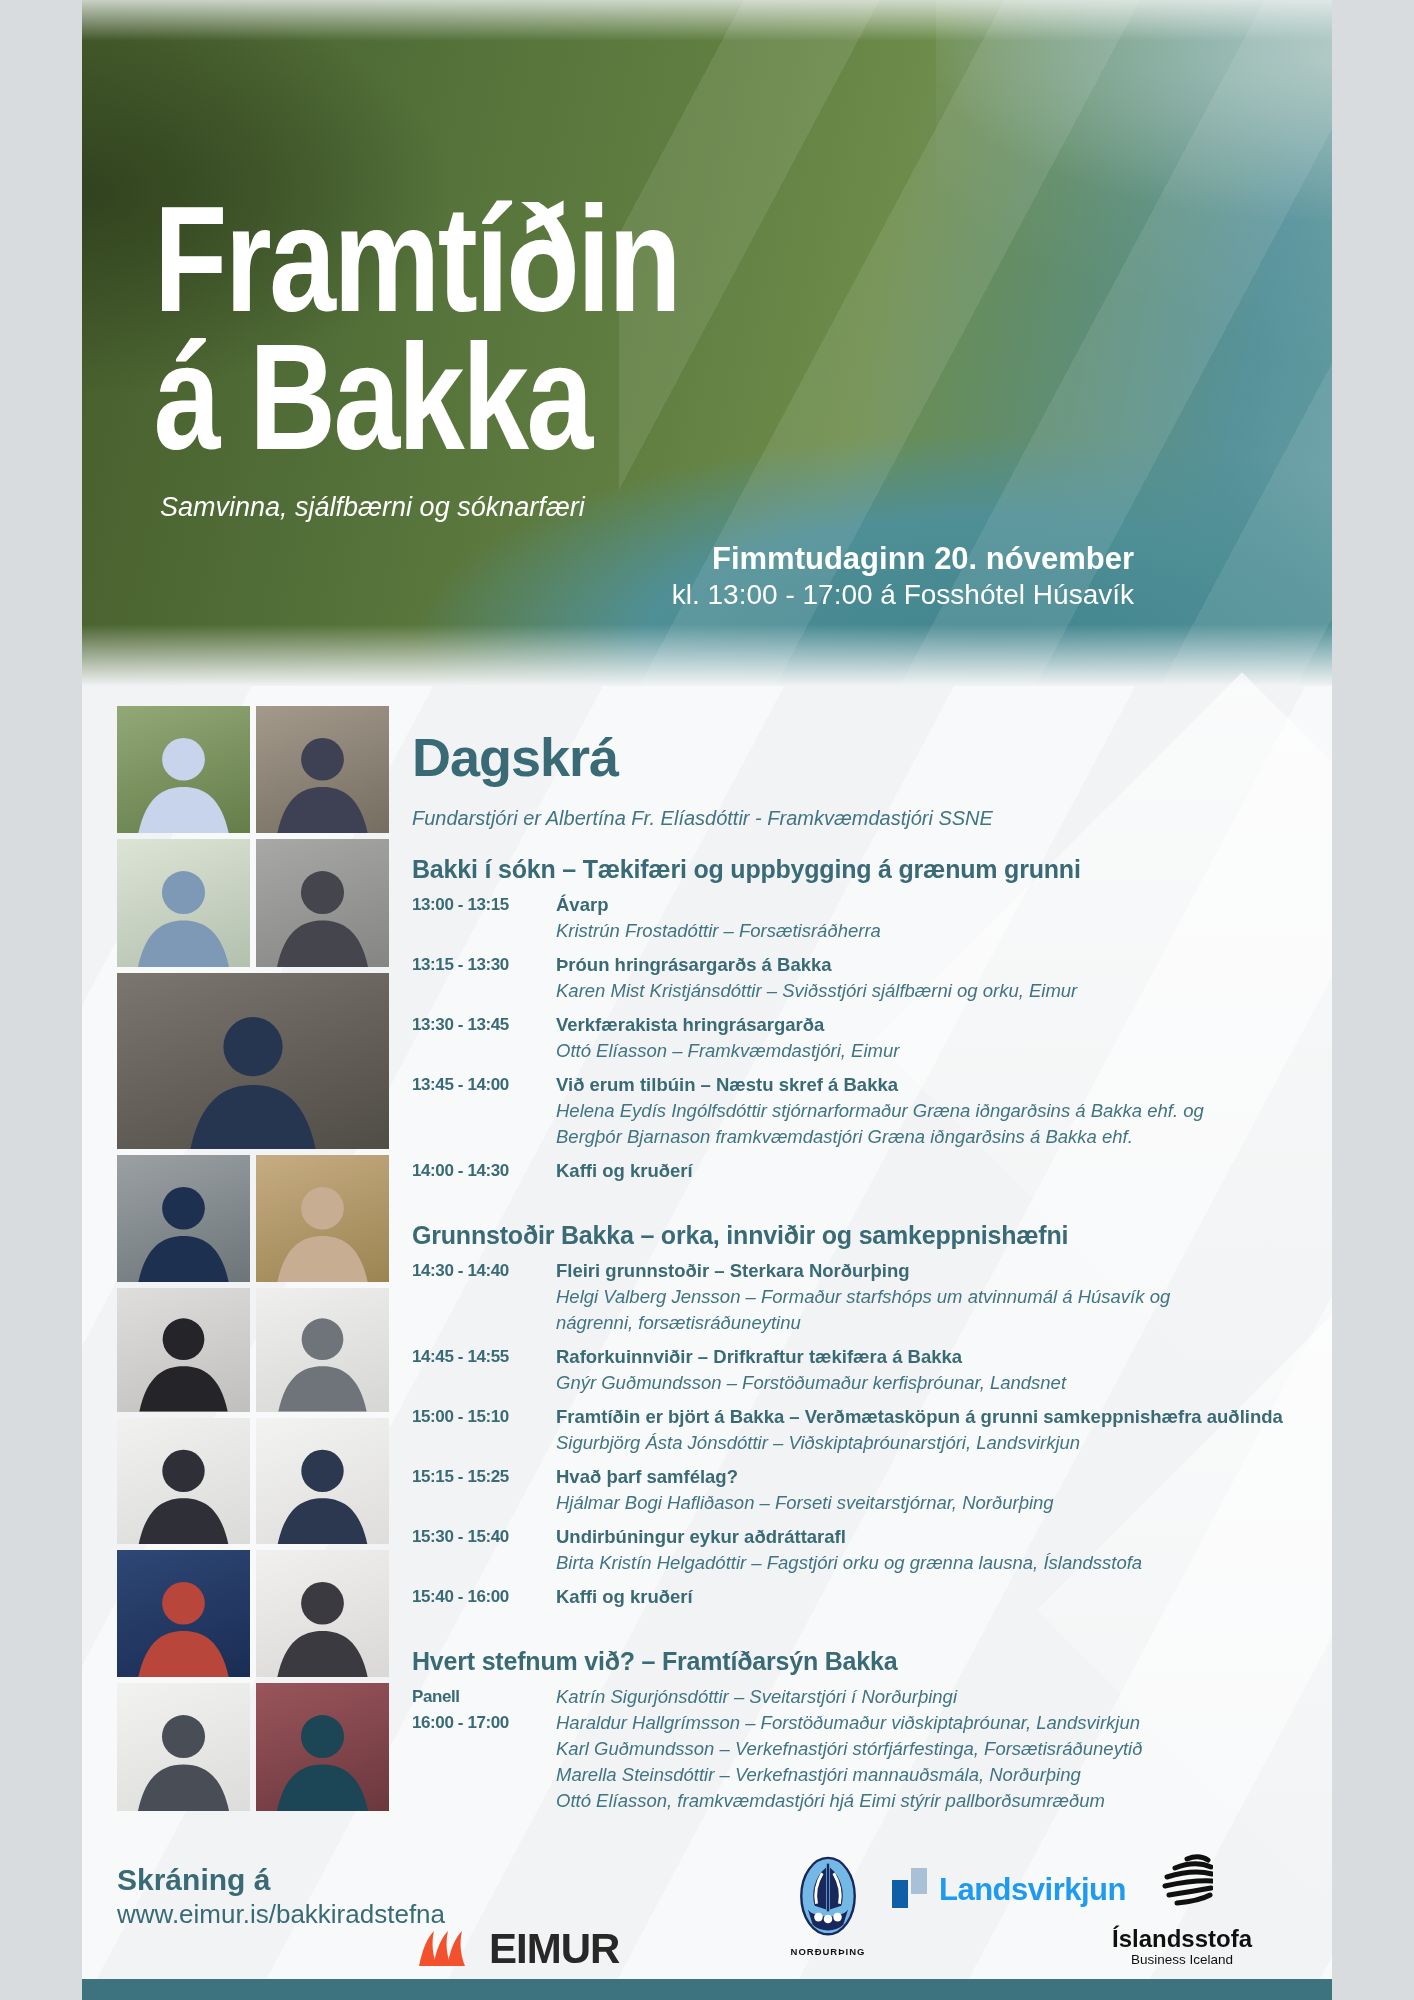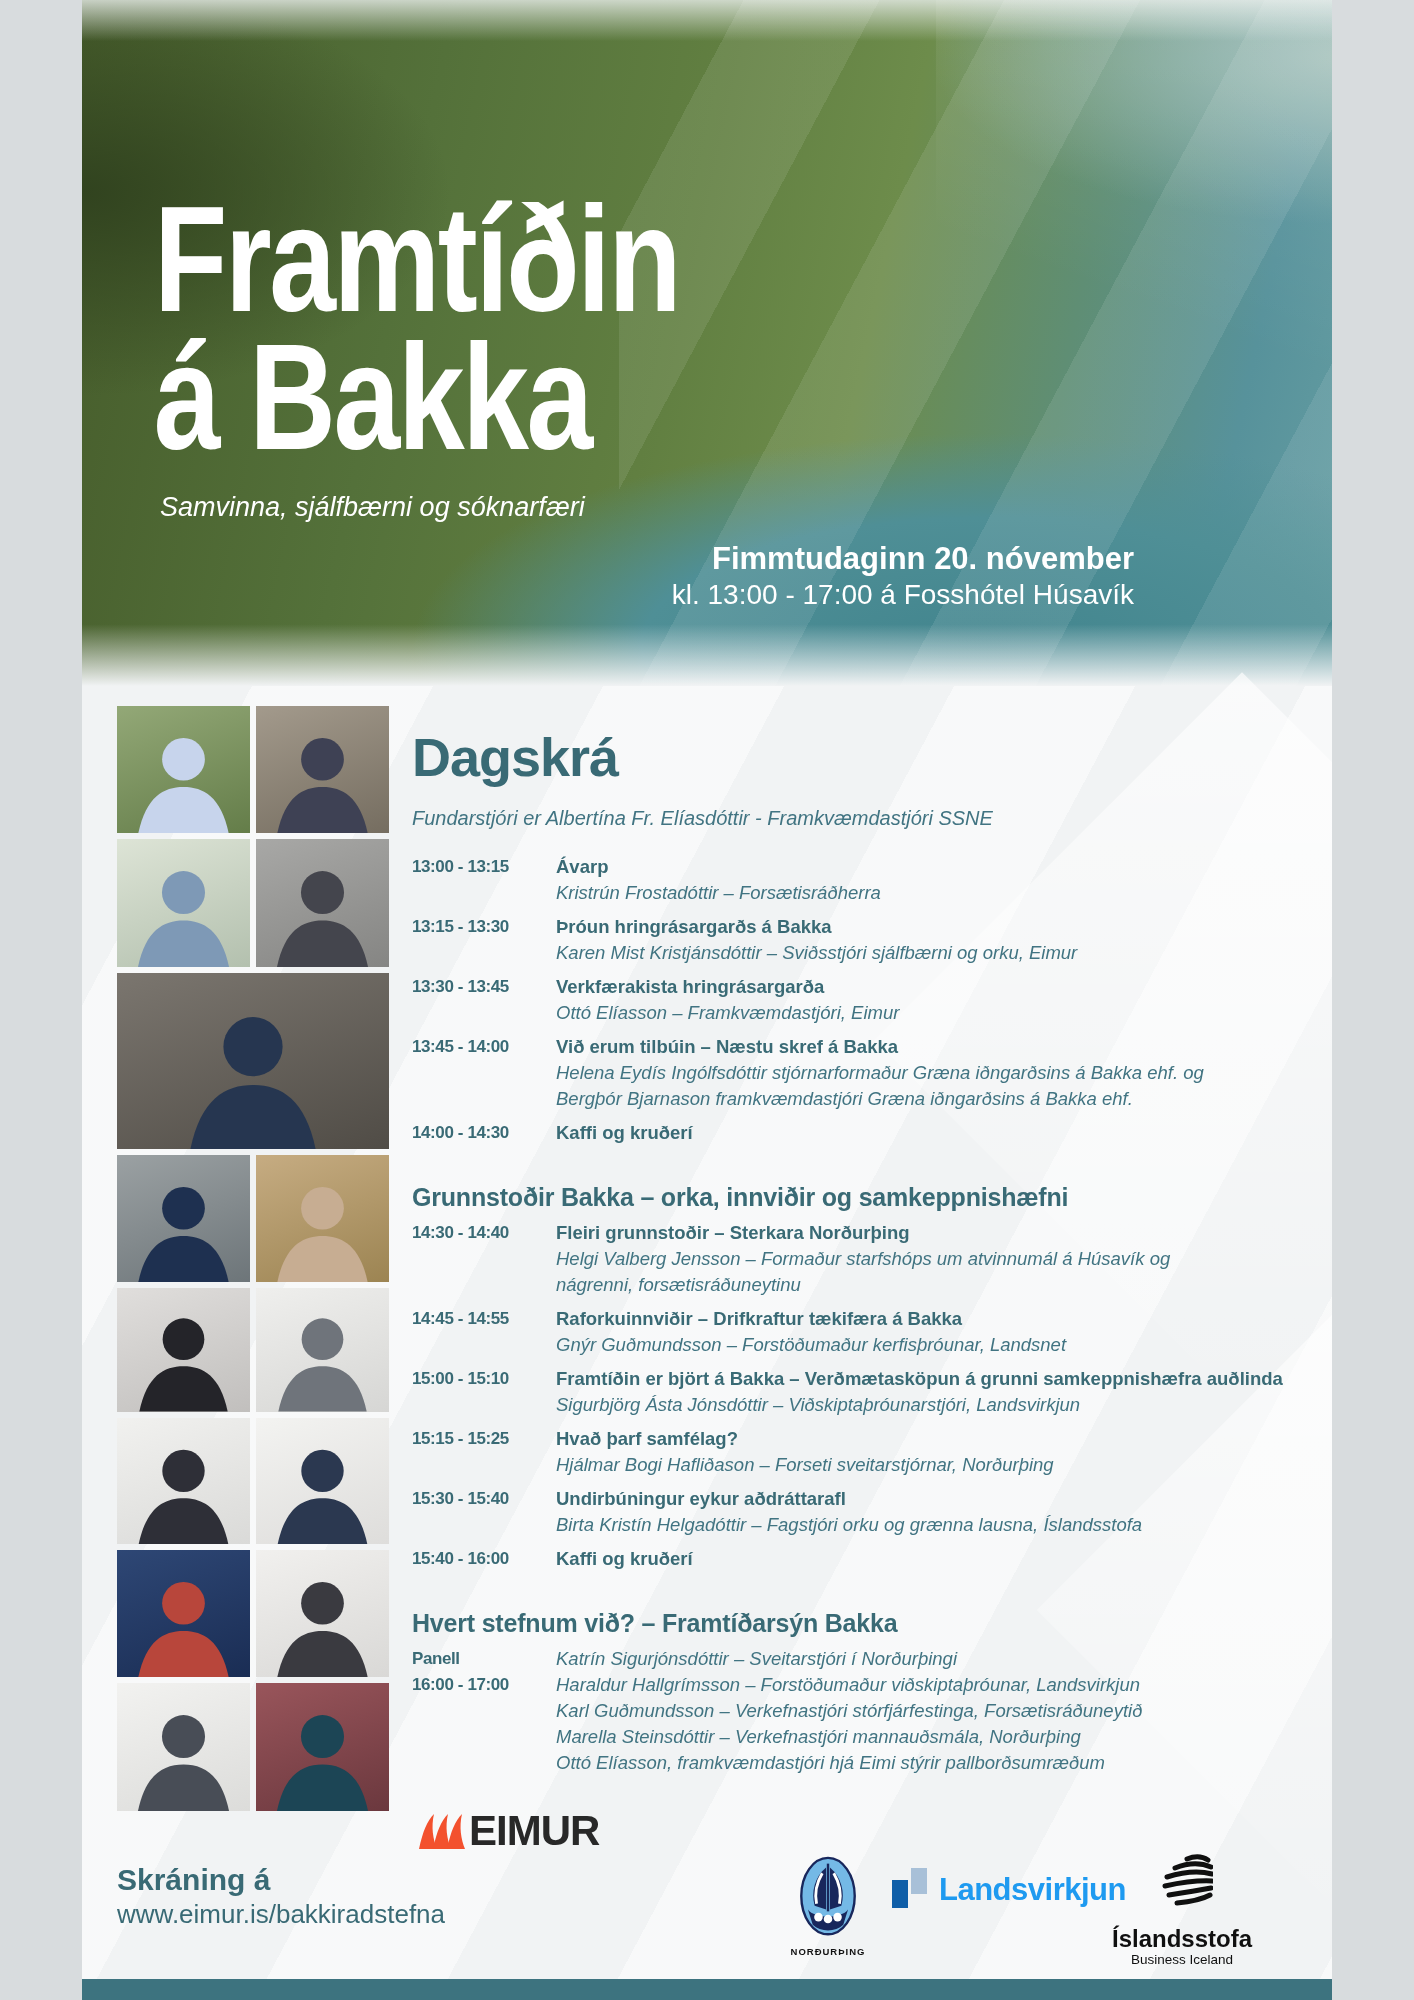--- a/index.html
+++ b/index.html
@@ -67,21 +67,21 @@
   .time{flex:0 0 98px;font-weight:bold;font-size:17px;line-height:26px;letter-spacing:-.4px;white-space:nowrap;}
   .time div{font-weight:bold;}
   .ibody{flex:1;min-width:0;}
   .ititle{font-weight:bold;font-size:18.5px;line-height:26px;white-space:nowrap;}
   .sp{font-style:italic;font-size:18.5px;line-height:26px;white-space:nowrap;color:#417482;}
 
   
   .signup{position:absolute;left:35px;top:1862px;color:#396a75;z-index:2;}
   .signup .s1{font-weight:bold;font-size:30px;line-height:36px;}
   .signup .s2{font-size:26px;line-height:32px;}
-  .logo-eimur{position:absolute;left:335px;top:1807px;display:flex;align-items:flex-end;gap:0;z-index:2;}
+  .logo-eimur{position:absolute;left:335px;top:1925px;display:flex;align-items:center;gap:20px;z-index:2;}
   .logo-eimur .txt{font-weight:bold;font-size:42px;letter-spacing:-1px;color:#282828;}
   .logo-nth{position:absolute;left:700px;top:1856px;width:92px;text-align:center;z-index:2;}
   .logo-nth .txt{margin-top:2px;font-weight:bold;font-size:9.5px;letter-spacing:1px;color:#111;}
   .logo-lv{position:absolute;left:810px;top:1868px;display:flex;align-items:center;gap:9px;z-index:2;}
   .logo-lv .txt{font-weight:bold;font-size:31px;color:#1e9af0;letter-spacing:-.5px;}
   .logo-isl{position:absolute;left:1030px;top:1852px;width:140px;text-align:center;z-index:2;}
   .logo-isl .t1{font-weight:bold;font-size:24px;color:#101010;line-height:26px;margin-top:14px;}
   .logo-isl .t2{font-size:13.5px;color:#101010;line-height:16px;}
   .footbar{position:absolute;left:0;bottom:0;width:1414px;height:21px;background:#3d737f;z-index:3;}
 </style>
@@ -199,20 +199,21 @@
           <path d="M14 95 C20 66 34 58 50 58 C66 58 80 66 86 95 Z" fill="currentColor"></path>
         </svg>
       </div>
   </div>
 
   <div class="agenda">
     <h1>Dagskrá</h1>
     <div class="moderator">Fundarstjóri er Albertína Fr. Elíasdóttir - Framkvæmdastjóri SSNE</div>
 
     <div class="section first">
+      <div class="sec-h">Bakki í sókn – Tækifæri og uppbygging á grænum grunni</div>
       <div class="item">
         <div class="time">13:00 - 13:15</div>
         <div class="ibody">
             <div class="ititle">Ávarp</div>
           <div class="sp">Kristrún Frostadóttir – Forsætisráðherra</div>
           </div>
       </div>
       <div class="item">
         <div class="time">13:15 - 13:30</div>
         <div class="ibody">

